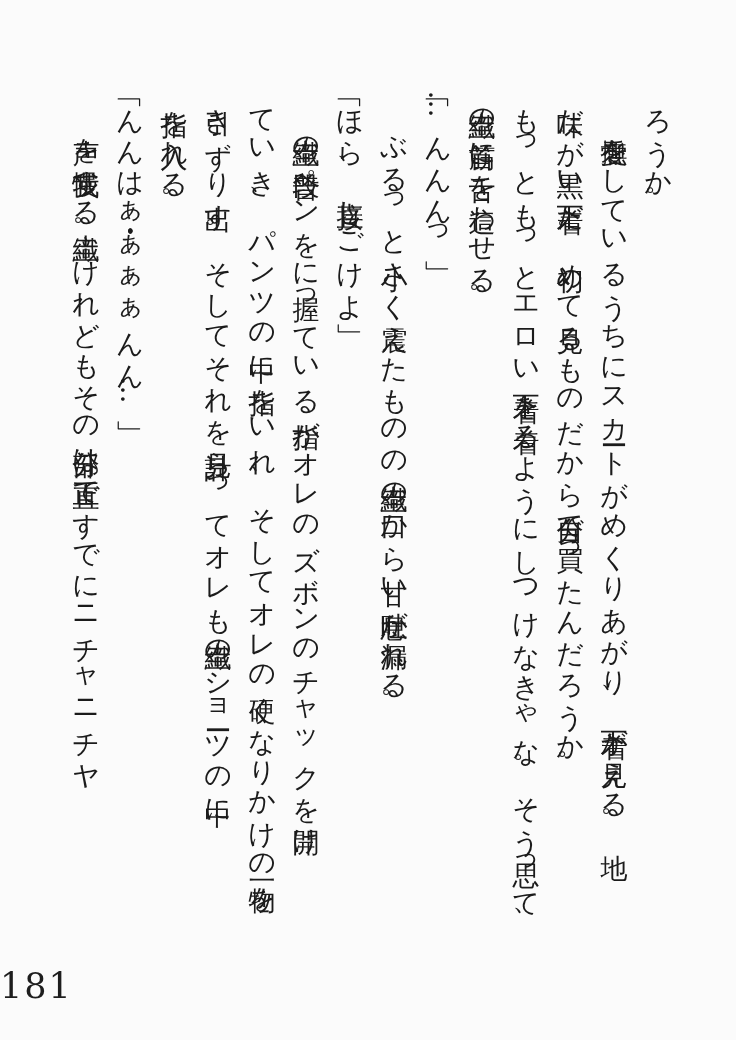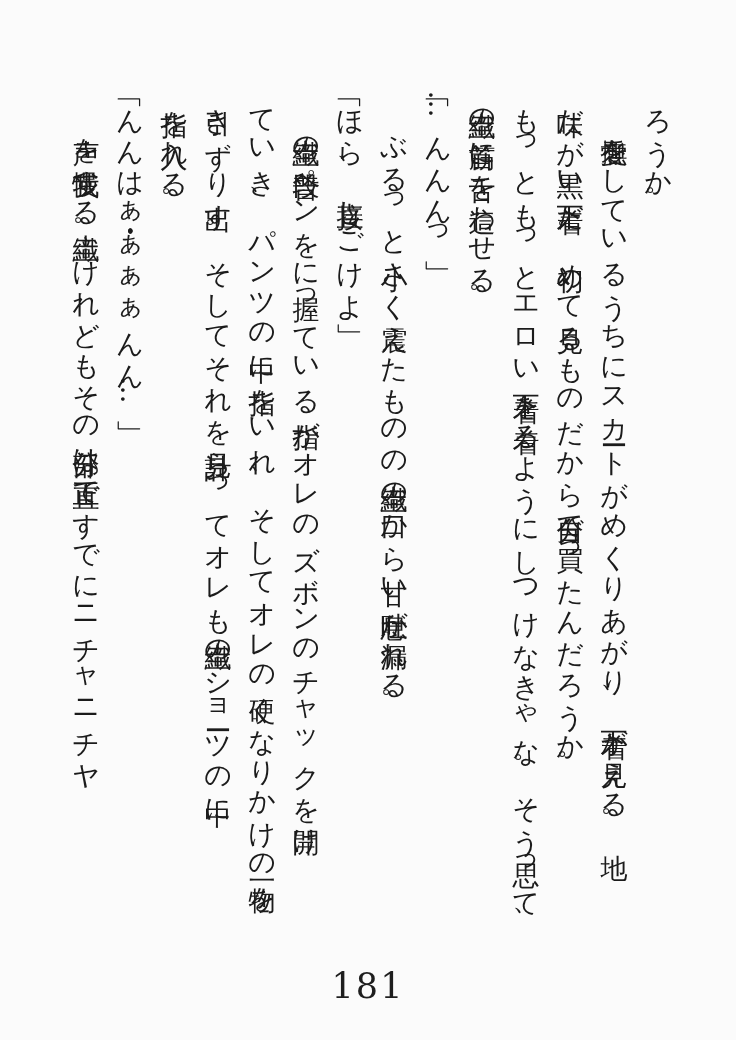--- a/index.html
+++ b/index.html
@@ -40,21 +40,21 @@
   .text-column {
     
     height: 856px;
   }
 
   .page-number {
     position: absolute;
     top: 966px;
     left: 0;
     width: 736px;
-    text-align: center;
+    text-align: left;
     font-size: 35px;
     color: #1e1e1e;
     letter-spacing: 2px;
   }
 </style>
 </head>
 <body>
 
 <div class="page">
 

